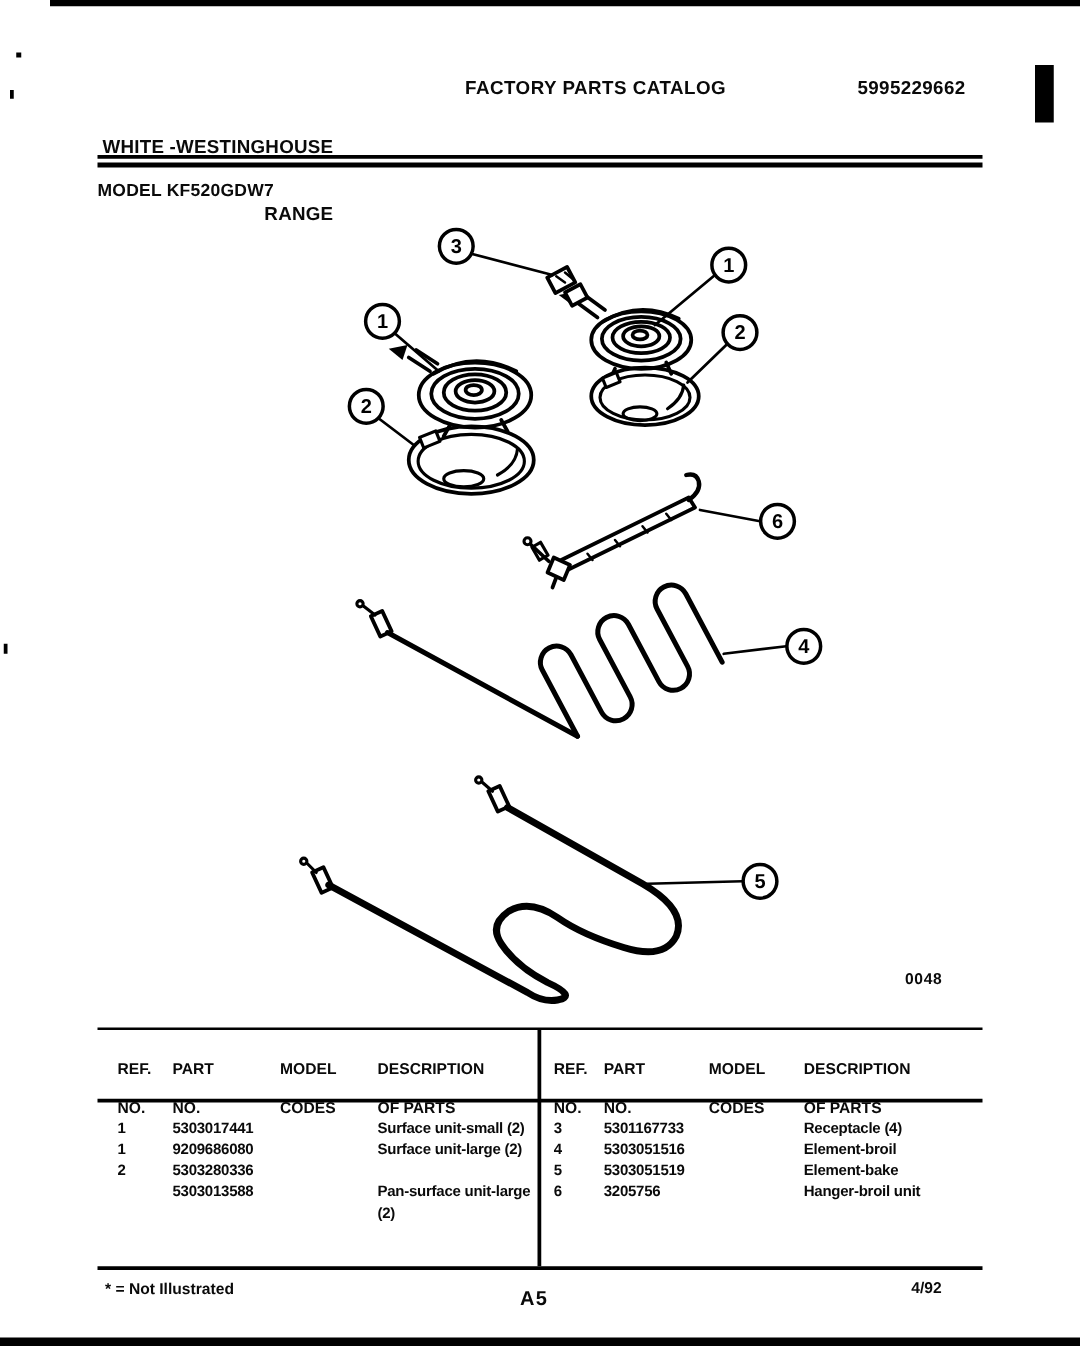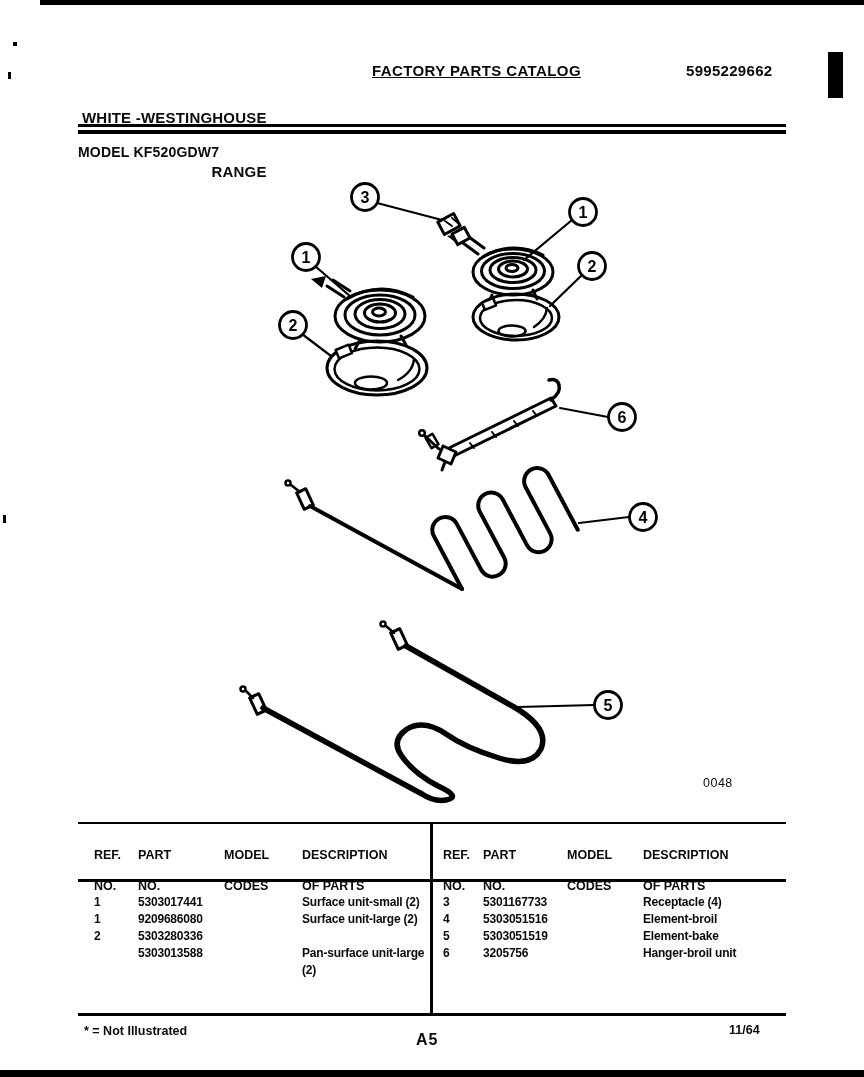--- a/index.html
+++ b/index.html
@@ -9,29 +9,29 @@
     position:relative;
     overflow:hidden;
     font-family:"Liberation Sans", sans-serif;
     color:#0a0a0a;
   }
   .abs { position:absolute; }
   .ink { background:#000; }
 
   
   .brand { left:82px; top:73px; font-size:15px; font-weight:700; line-height:18px; letter-spacing:.2px; white-space:pre;text-align:right; }
-  .title { left:372px; top:62px; font-size:15px; font-weight:700; letter-spacing:.4px;text-decoration:underline; }
+  .title { left:372px; top:62px; font-size:15px; font-weight:700; letter-spacing:.4px; }
   .pubnum { left:686px; top:62px; font-size:15px; font-weight:700; letter-spacing:.3px; }
   .rule1 { left:78px; top:124px; width:708px; height:3px; }
   .rule2 { left:78px; top:130px; width:708px; height:4px; }
   .model { left:78px; top:144px; font-size:14px; font-weight:700; letter-spacing:.2px; }
 
   
   .diagram-svg { left:0; top:158px; width:864px; height:662px; }
-  .figcode { left:703px; top:776px; font-size:12.5px; font-weight:400; letter-spacing:.5px; }
+  .figcode { left:724px; top:776px; font-size:12.5px; font-weight:700; letter-spacing:.5px; }
   svg text { font-family:"Liberation Sans", sans-serif; font-weight:700; font-size:16px; fill:#000; text-anchor:middle; }
 
   
   .ptable { left:78px; top:822px; width:708px; height:192px; border-top:2px solid #000; }
   .ptable .divider { position:absolute; left:352px; top:0; width:3px; height:189px; background:#000; }
   .ptable .header-rule { position:absolute; left:0; top:55px; width:708px; height:3px; background:#000; }
   .ptable .bottom-rule { position:absolute; left:0; top:189px; width:708px; height:3px; background:#000; }
   .half { position:absolute; top:0; height:186px; }
   .half.lh { left:0; width:352px; }
   .half.rh { left:355px; width:353px; }
@@ -297,13 +297,13 @@
         <span>3205756</span>
         <span></span>
         <span>Hanger-broil unit</span>
       </div>
     </div>
   </div>
 </div>
 
 <div class="abs footrule-note">* = Not Illustrated</div>
 <div class="abs pagecode">A5</div>
-<div class="abs datecode">11/64</div>
+<div class="abs datecode">4/92</div>
 
 </body></html>

